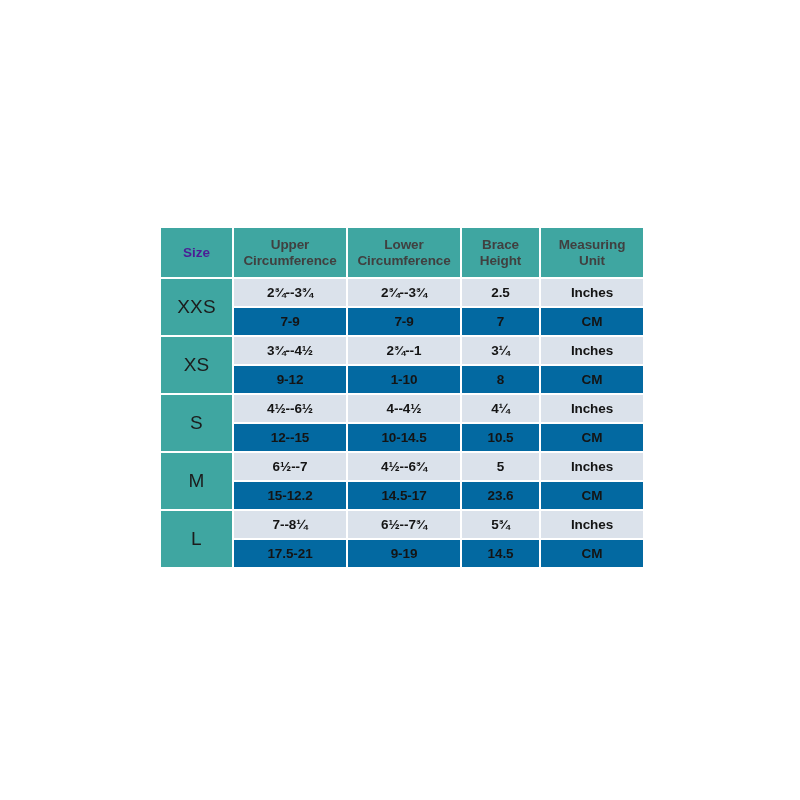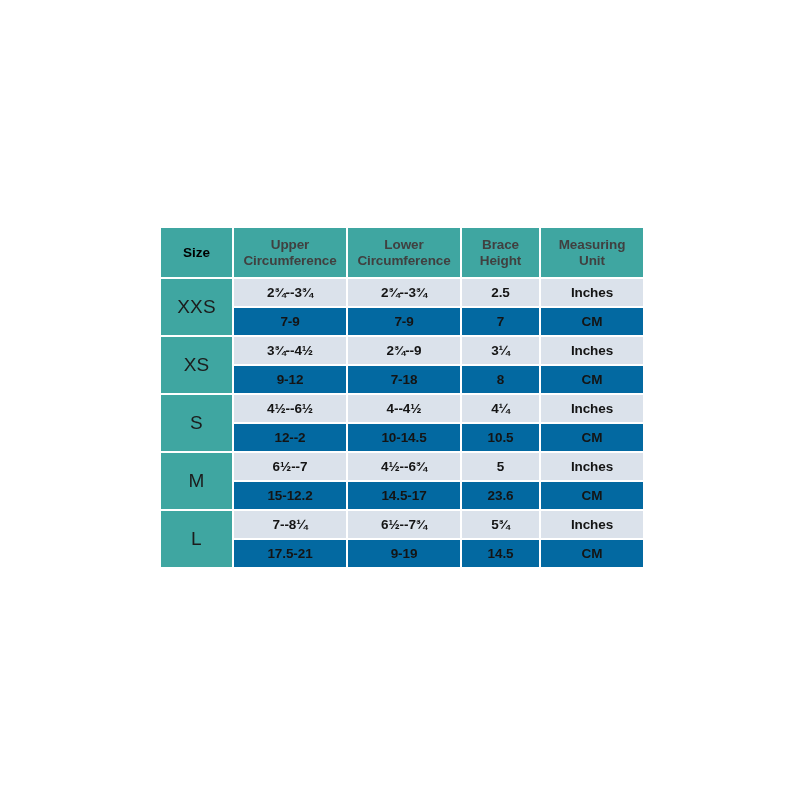--- a/index.html
+++ b/index.html
@@ -42,21 +42,21 @@
     background: #3fa6a1;
     color: #404040;
     font-weight: bold;
     font-size: 13.5px;
     line-height: 1.18;
     height: 49px;
     letter-spacing: -0.1px;
   }
   th.hdr-size {
     background: #3fa6a1;
-    color: #000000;
+    color: #4c1d95;
     font-weight: bold;
     font-size: 13.5px;
     height: 49px;
   }
 
   
   td.size-cell {
     background: #3fa6a1;
     color: #1c1c1c;
     font-size: 19px;
@@ -131,40 +131,40 @@
       <tr class="row-cm">
         <td class="data">7-9</td>
         <td class="data">7-9</td>
         <td class="data">7</td>
         <td class="data">CM</td>
       </tr>
 
       <tr class="row-in">
         <td class="size-cell" rowspan="2">XS</td>
         <td class="data">3¾--4½</td>
-        <td class="data">2¾--9</td>
+        <td class="data">2¾--1</td>
         <td class="data">3¼</td>
         <td class="data">Inches</td>
       </tr>
       <tr class="row-cm">
         <td class="data">9-12</td>
-        <td class="data">7-18</td>
+        <td class="data">1-10</td>
         <td class="data">8</td>
         <td class="data">CM</td>
       </tr>
 
       <tr class="row-in">
         <td class="size-cell" rowspan="2">S</td>
         <td class="data">4½--6½</td>
         <td class="data">4--4½</td>
         <td class="data">4¼</td>
         <td class="data">Inches</td>
       </tr>
       <tr class="row-cm">
-        <td class="data">12--2</td>
+        <td class="data">12--15</td>
         <td class="data">10-14.5</td>
         <td class="data">10.5</td>
         <td class="data">CM</td>
       </tr>
 
       <tr class="row-in">
         <td class="size-cell" rowspan="2">M</td>
         <td class="data">6½--7</td>
         <td class="data">4½--6¾</td>
         <td class="data">5</td>

